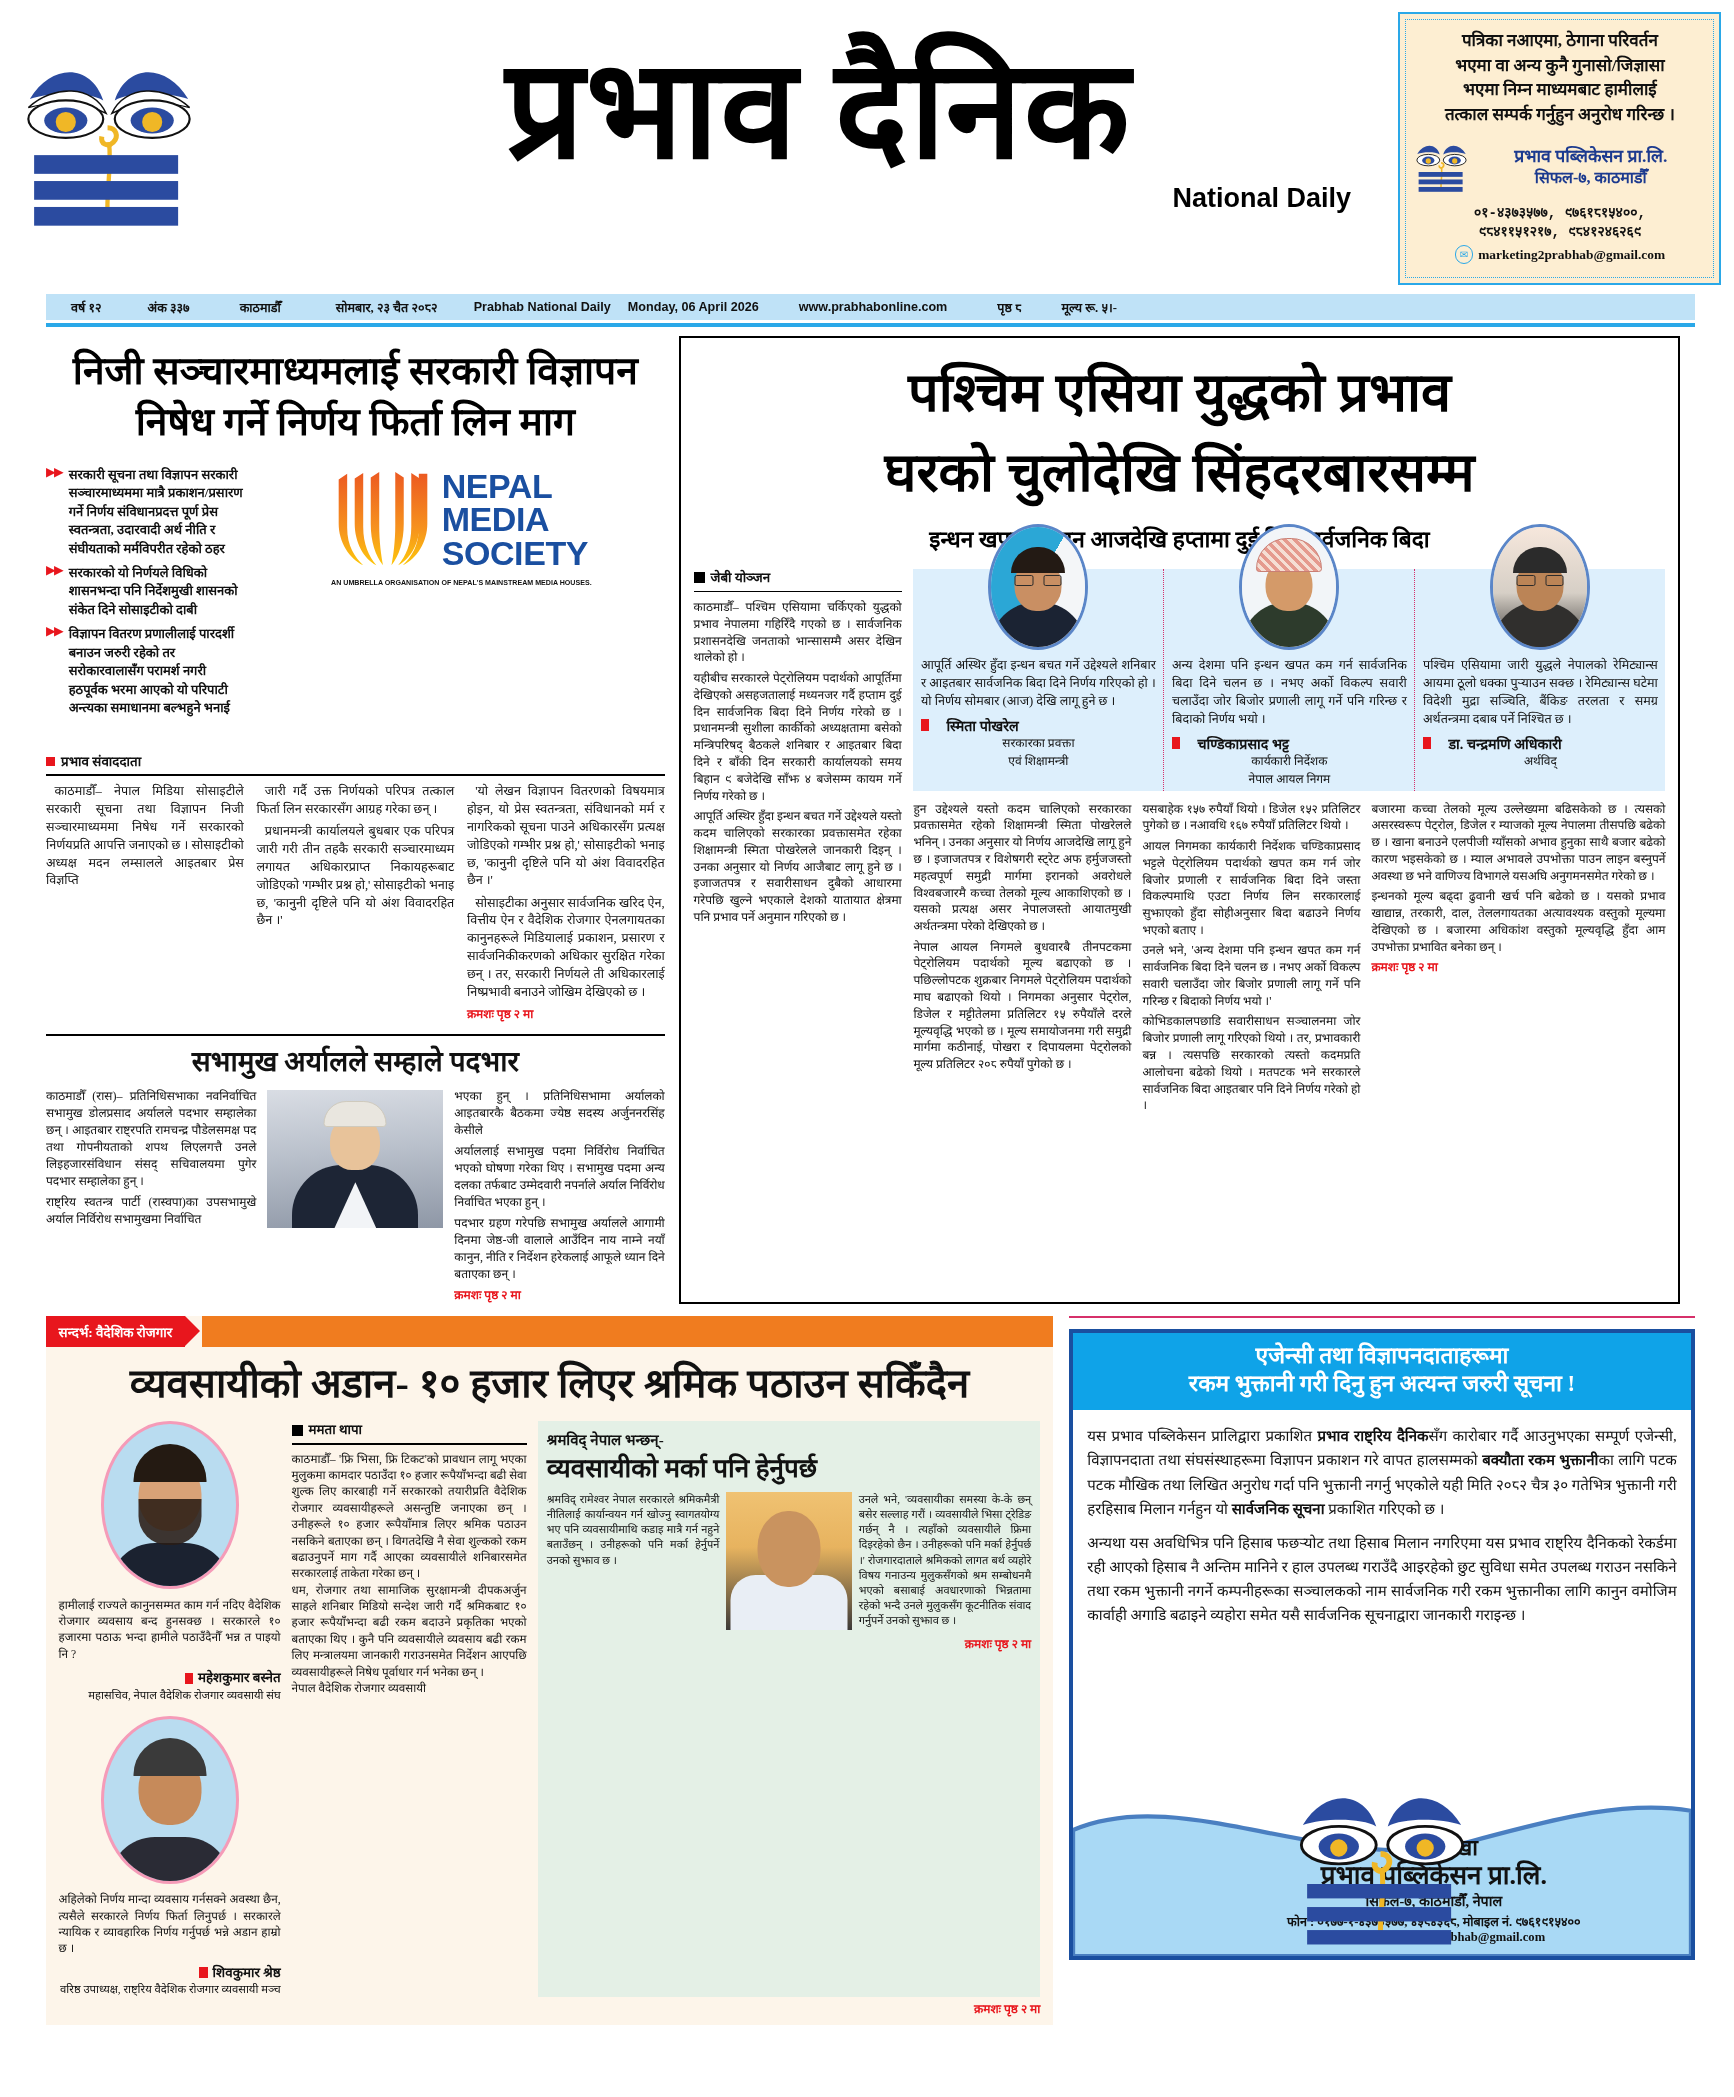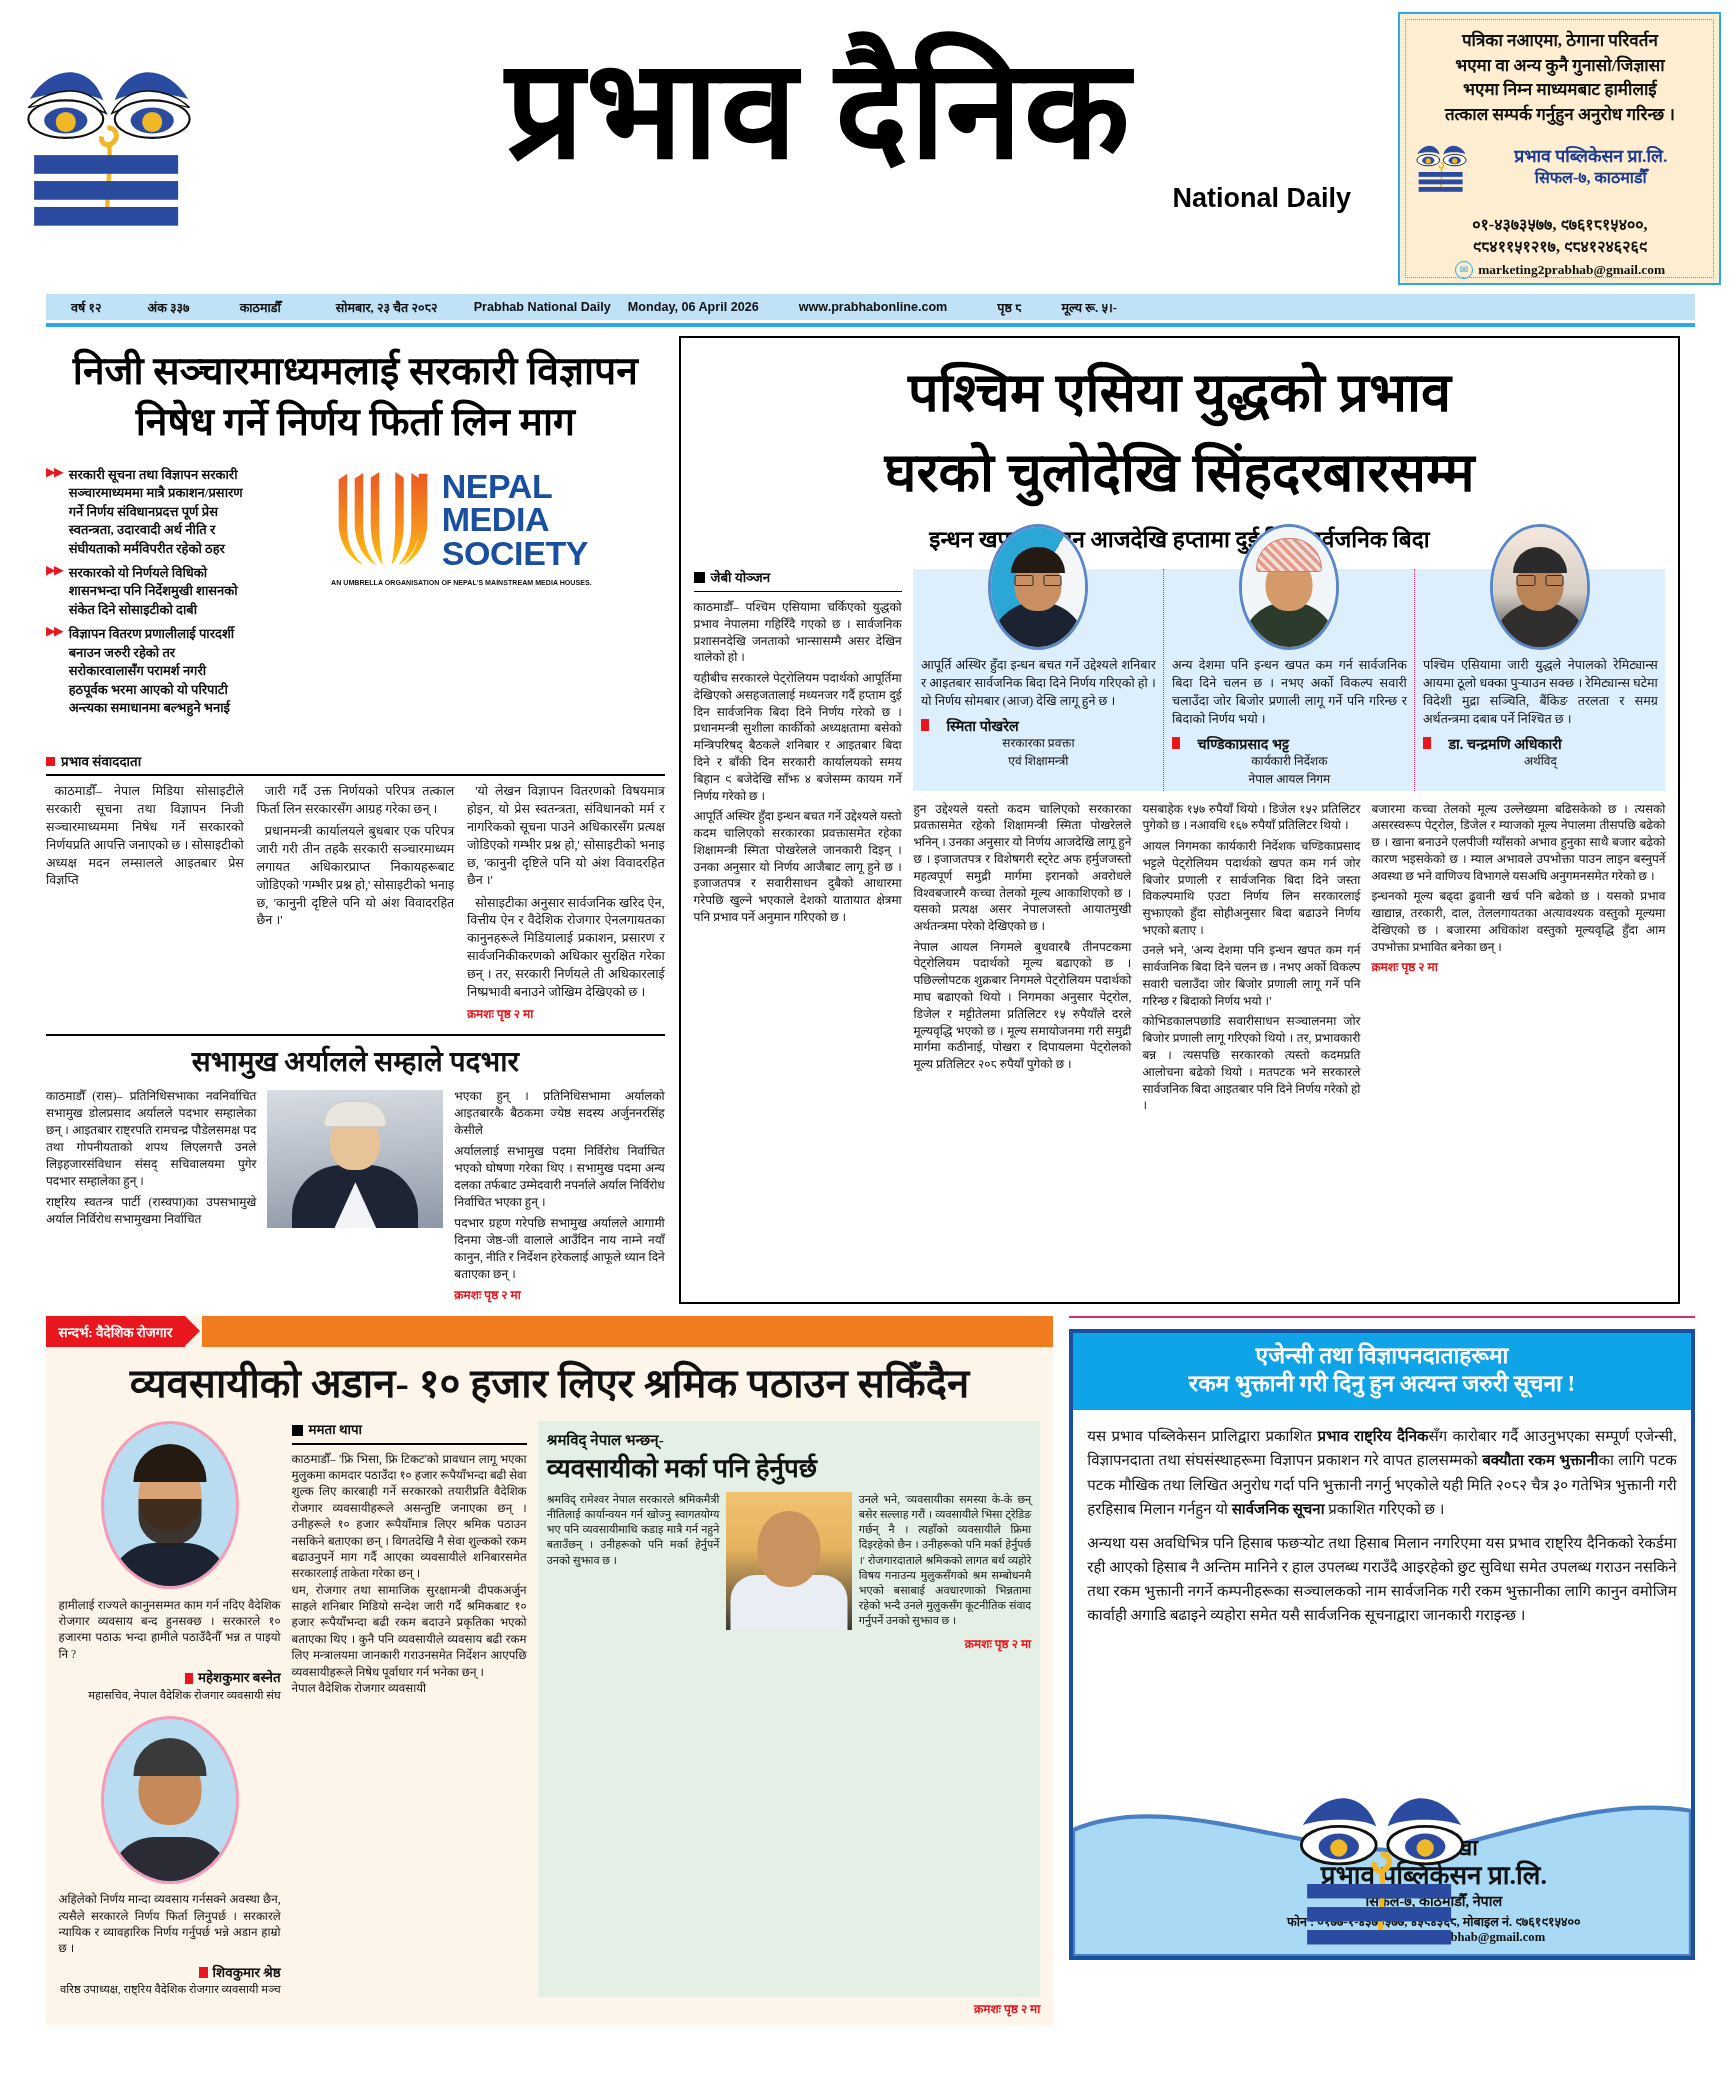--- a/index.html
+++ b/index.html
@@ -34,21 +34,21 @@
   }
   .notice-top-inner { border: 1.7px dotted #2aa8e8; width:100%; height:100%; padding:9.2px 7.6px; }
   .notice-top p {
     font-size:17px; line-height:1.45; text-align:center; font-weight:600; color:#111;
   }
   .notice-brand-row { display:flex; align-items:center; gap:6.7px; margin-top:11.7px; }
   .notice-brand-eyes { width:55px; height:55px; flex:0 0 55px; }
   .notice-brand-txt { flex:1; text-align:center; }
   .notice-brand-txt .b1 { font-size:17.6px; font-weight:700; color:#1c3a8f; line-height:1.2;}
   .notice-brand-txt .b2 { font-size:16px; font-weight:700; color:#1c3a8f; line-height:1.2;}
-  .notice-phones { text-align:center; font-size:16px; font-weight:700; margin-top:20px; line-height:1.35;}
+  .notice-phones { text-align:center; font-size:14px; font-weight:700; margin-top:10px; line-height:1.35;font-family:Liberation Mono, monospace;}
   .notice-mail { display:flex; align-items:center; justify-content:center; gap:5px; margin-top:3.4px;}
   .mail-ico { width:18.5px; height:18.5px; border:1.3px solid #2aa8e8; border-radius:50%;
               display:flex; align-items:center; justify-content:center; color:#2aa8e8; font-size:10px;}
   .notice-mail span.addr { font-size:13.4px; font-weight:700; }
 
   
   .infobar {
     position:absolute; left:46px; top:294px; width:1649px; height:26px;
     background:#bfe2f7; display:flex; align-items:center; font-weight:700; font-size:12.6px;
   }

